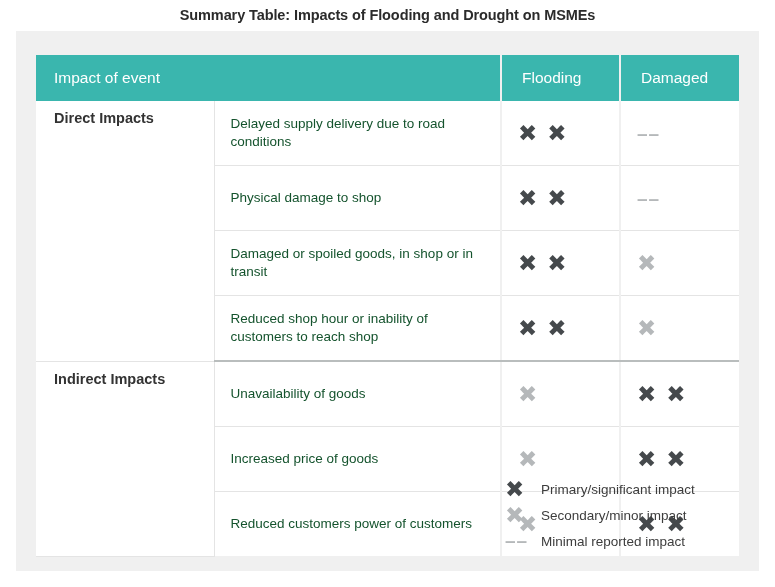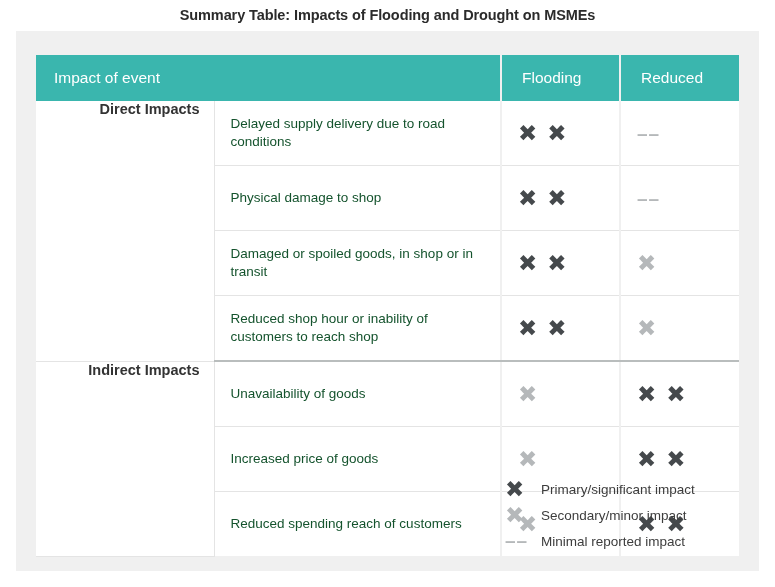--- a/index.html
+++ b/index.html
@@ -79,22 +79,21 @@
   }
   td.group {
     font-size: 14.5px;
     font-weight: bold;
     color: #333333;
     padding: 0 14px 0 18px;
     vertical-align: top;
   }
   td.group .glabel {
     display: block;
-    padding-top: 0;
-    text-align: right;
+    padding-top: 9px;
   }
   td.desc {
     font-size: 13.5px;
     color: #14532d;
     padding: 13px 18px 13px 16px;
     line-height: 1.35;
     border-left: 1px solid #e4e4e4;
   }
   td.mark {
     border-left: 2px solid #f0f0f0;
@@ -157,21 +156,21 @@
       <colgroup>
         <col class="c1">
           <col class="c2">
           <col class="c3">
           <col class="c4">
       </colgroup>
       <thead>
         <tr>
           <th class="hdr-cat" colspan="2">Impact of event</th>
           <th class="hdr-col">Flooding</th>
-          <th class="hdr-col">Reduced</th>
+          <th class="hdr-col">Damaged</th>
         </tr>
       </thead>
       <tbody id="tbody">
           <tr>
             <td class="group" rowspan="4">
               <span class="glabel">Direct Impacts</span>
             </td>
             <td class="desc">Delayed supply delivery due to road conditions</td>
             <td class="mark">
               <div class="marks">
@@ -252,21 +251,21 @@
               </div>
             </td>
             <td class="mark">
               <div class="marks">
                 <span class="x primary">✖</span>
                 <span class="x primary">✖</span>
               </div>
             </td>
           </tr>
           <tr class="final">
-            <td class="desc">Reduced spending reach of customers</td>
+            <td class="desc">Reduced customers power of customers</td>
             <td class="mark">
               <div class="marks">
                 <span class="x secondary">✖</span>
               </div>
             </td>
             <td class="mark">
               <div class="marks">
                 <span class="x primary">✖</span>
                 <span class="x primary">✖</span>
               </div>

